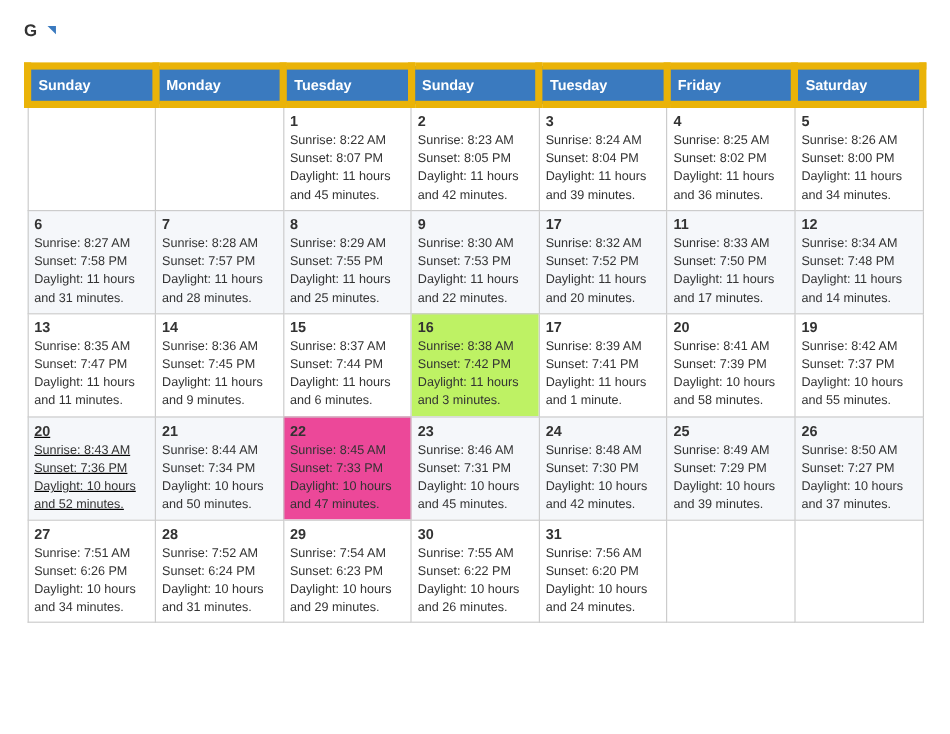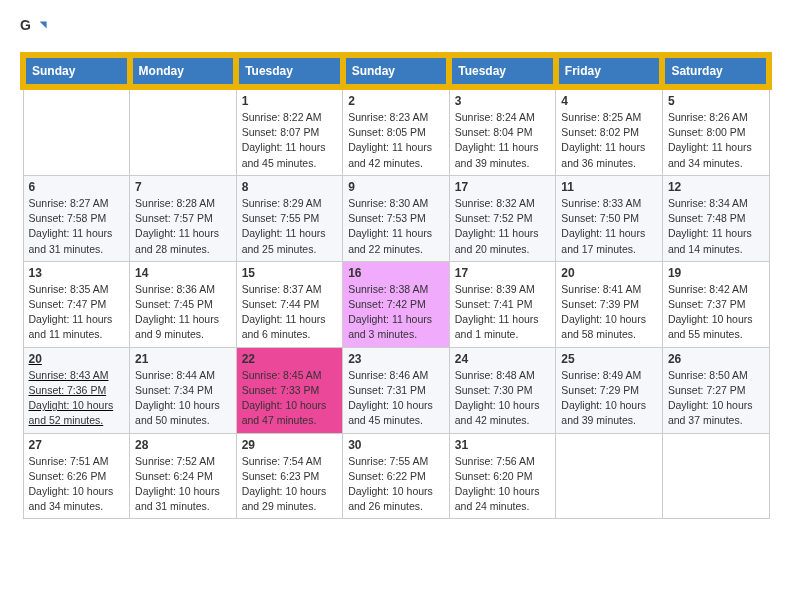--- a/index.html
+++ b/index.html
@@ -179,21 +179,21 @@
             <div class="day-info">Sunrise: 8:35 AM<br>Sunset: 7:47 PM<br>Daylight: 11 hours and 11 minutes.</div>
           </td>
           <td style="background: rgb(255, 255, 255);">
             <span class="day-num">14</span>
             <div class="day-info">Sunrise: 8:36 AM<br>Sunset: 7:45 PM<br>Daylight: 11 hours and 9 minutes.</div>
           </td>
           <td style="background: rgb(255, 255, 255);">
             <span class="day-num">15</span>
             <div class="day-info">Sunrise: 8:37 AM<br>Sunset: 7:44 PM<br>Daylight: 11 hours and 6 minutes.</div>
           </td>
-          <td style="background: #f0abfc;">
+          <td style="background: #bef264;">
             <span class="day-num">16</span>
             <div class="day-info">Sunrise: 8:38 AM<br>Sunset: 7:42 PM<br>Daylight: 11 hours and 3 minutes.</div>
           </td>
           <td style="background: rgb(255, 255, 255);">
             <span class="day-num">17</span>
             <div class="day-info">Sunrise: 8:39 AM<br>Sunset: 7:41 PM<br>Daylight: 11 hours and 1 minute.</div>
           </td>
           <td style="background: rgb(255, 255, 255);">
             <span class="day-num">20</span>
             <div class="day-info">Sunrise: 8:41 AM<br>Sunset: 7:39 PM<br>Daylight: 10 hours and 58 minutes.</div>

